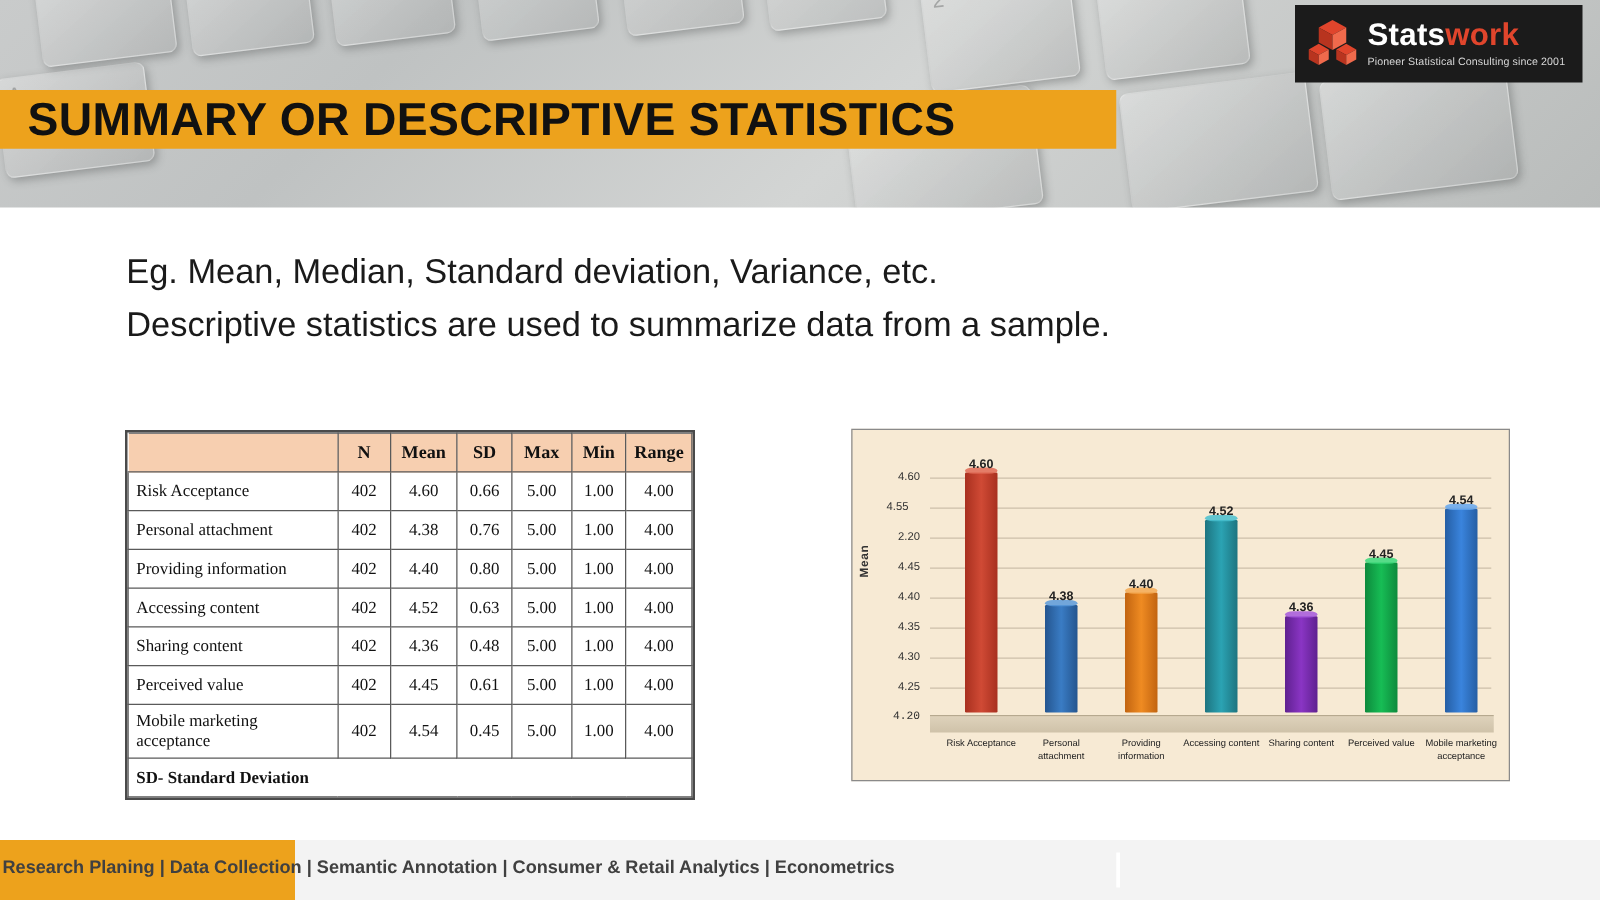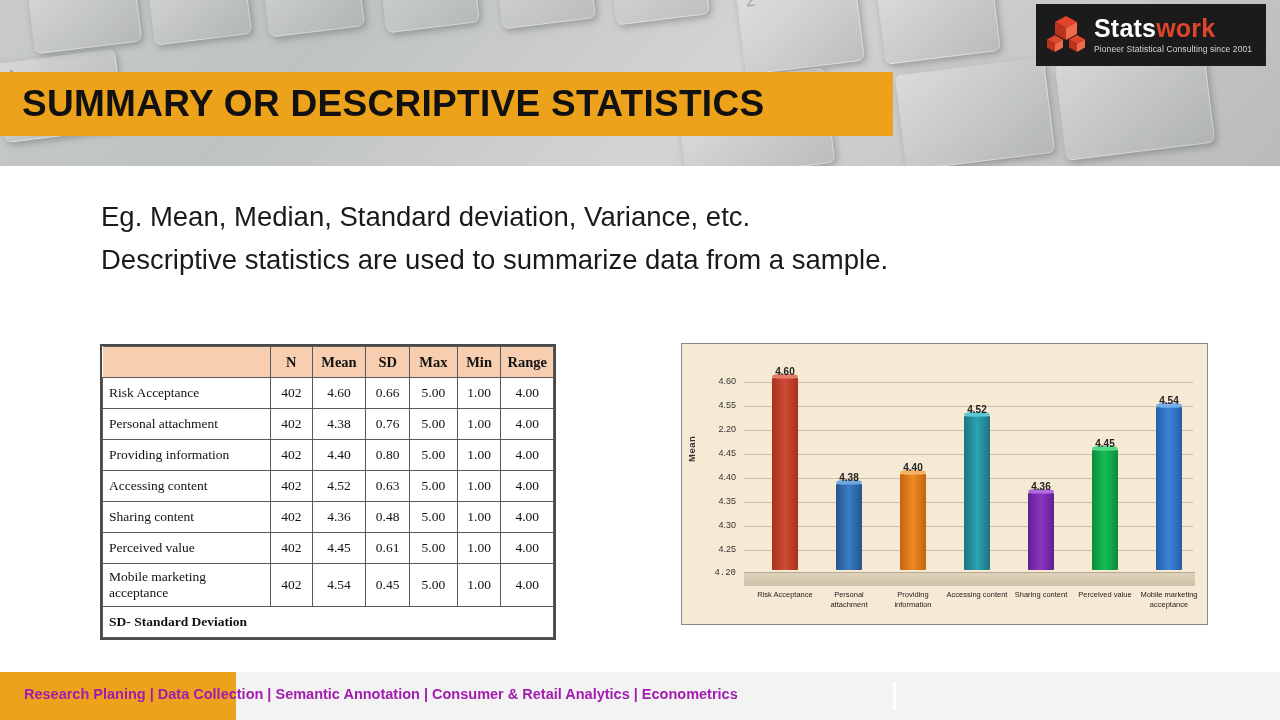--- a/index.html
+++ b/index.html
@@ -47,21 +47,21 @@
     font-family: "Liberation Sans", sans-serif;
   }
   .logo-title em { font-style: normal; color: #e0452c; }
   .logo-sub {
     font-size: 8.5px; color: #d7d7d7; margin-top: 4px; letter-spacing: .1px;
   }
 
   
   .title-bar {
     position: absolute; left: 0; top: 72px;
-    width: 893px; height: 64px;
+    width: 893px; height: 47px;
     background: #eda21c;
     display: flex; align-items: center;
     z-index: 10;
   }
   .title-bar h1 {
     margin: 0 0 0 22px;
     font-size: 37px; font-weight: bold; color: #111111;
     letter-spacing: .3px;
     font-family: "Liberation Sans", sans-serif;
   }
@@ -153,22 +153,22 @@
   }
   .footer-left {
     position: absolute; left: 0; top: 0; width: 236px; height: 48px;
     background: #eda21c;
   }
   .footer-right {
     position: absolute; left: 236px; top: 0; right: 0; height: 48px;
     background: #f3f3f3;
   }
   .footer-links {
-    position: absolute; left: 24px; top: 14px;
-    font-size: 14.5px; font-weight: bold; color: #a21caf;
+    position: absolute; left: 2px; top: 14px;
+    font-size: 14.5px; font-weight: bold; color: #404040;
     white-space: nowrap;
     z-index: 5;
   }
   .footer-copy {
     position: absolute; left: 907px; top: 15px;
     font-size: 14.5px; color: #3a3a3a; white-space: nowrap;
   }
   .footer-cursor {
     position: absolute; left: 893px; top: 10px;
     width: 3px; height: 28px; background: #ffffff;
@@ -314,21 +314,21 @@
       </tr>
     </tfoot>
   </table>
 </div>
 
 <div class="chart-card">
   <div class="chart-inner">
     <div class="axis-label-y">Mean</div>
 
     <div class="ytick" style="top:32px;">4.60</div>
-    <div class="ytick" style="top:56px;">4.55</div>
+    <div class="ytick" style="top:56px;text-align:center;">4.55</div>
     <div class="ytick" style="top:80px;">2.20</div>
     <div class="ytick" style="top:104px;">4.45</div>
     <div class="ytick" style="top:128px;">4.40</div>
     <div class="ytick" style="top:152px;">4.35</div>
     <div class="ytick" style="top:176px;">4.30</div>
     <div class="ytick" style="top:200px;">4.25</div>
     <div class="ytick" style="top:224px;font-family:Liberation Mono, monospace;">4.20</div>
 
     <div class="gridline" style="top:38px;"></div>
     <div class="gridline" style="top:62px;"></div>

